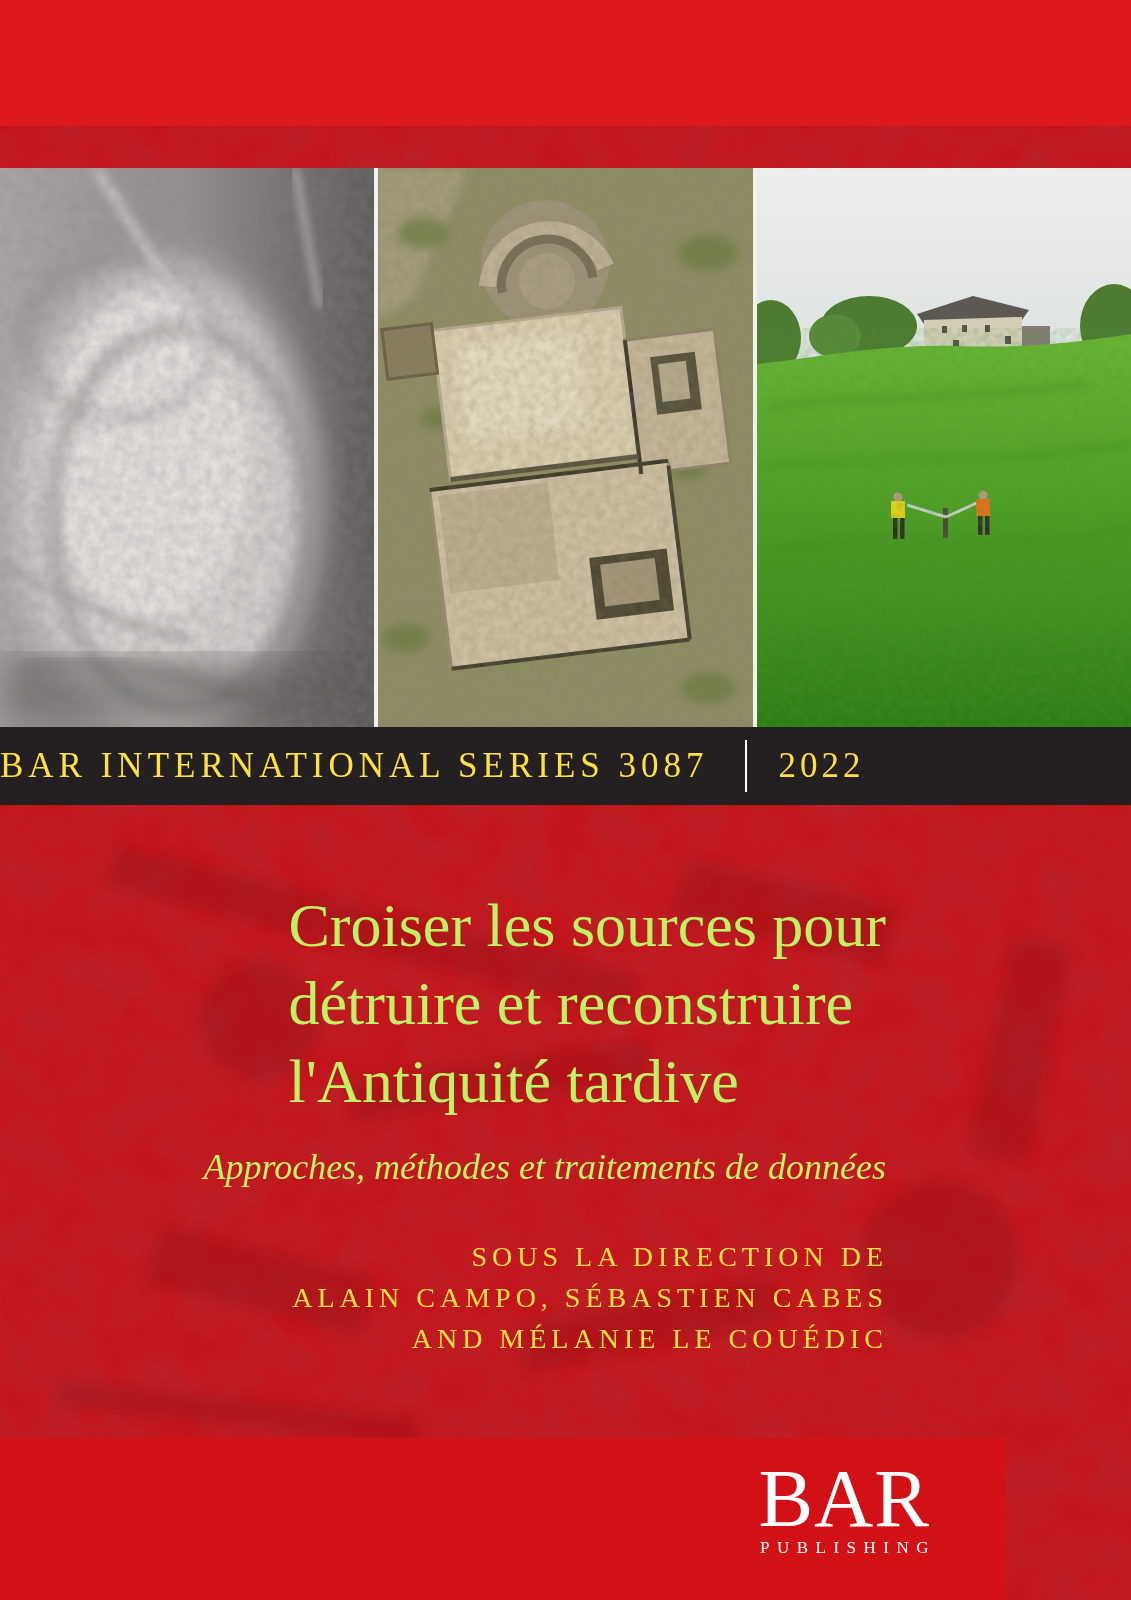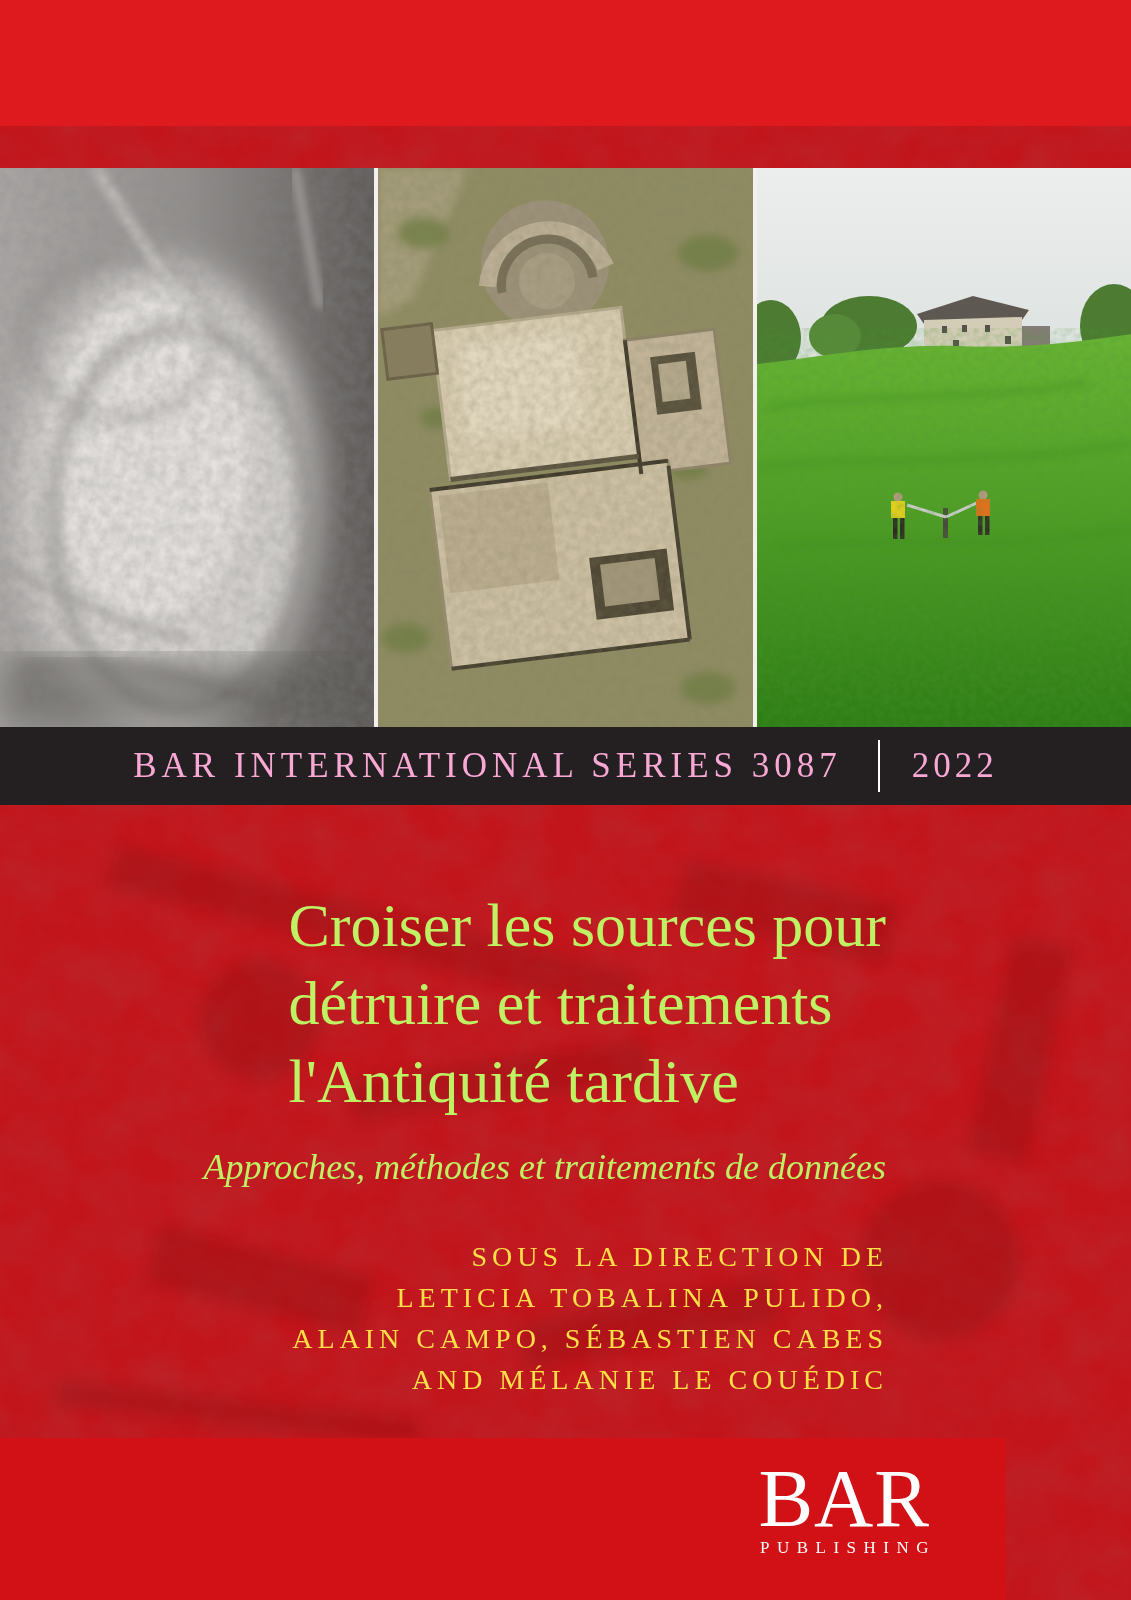--- a/index.html
+++ b/index.html
@@ -25,23 +25,23 @@
     display: flex; gap: 4px;
     background: #f3f0ef;
   }
   .photo { flex: 1 1 0; height: 559px; overflow: hidden; }
   .photo svg { display: block; }
 
   .series-bar {
     position: absolute; left: 0; top: 727px;
     width: 1131px; height: 78px;
     background: #242021;
-    display: flex; align-items: center; justify-content: center;
+    display: flex; align-items: center; justify-content: flex-start;
     box-sizing: border-box;
-    color: #f9a8d4;
+    color: #fde047;
   }
   .series-label { font-size: 35px; letter-spacing: 5px; white-space: nowrap; }
   .series-divider { width: 2px; height: 52px; background: #ffffff; margin: 0 32px 0 36px; }
   .year-label { font-size: 35px; letter-spacing: 4px; }
 
   .title-block {
     position: absolute; top: 886px; right: 245px;
     text-align: left; color: #bef264;
   }
   .title-line { font-size: 62px; line-height: 78px; white-space: nowrap; }
@@ -262,29 +262,28 @@
   </div>
 
   <div class="series-bar">
     <span class="series-label">BAR INTERNATIONAL SERIES 3087</span>
     <span class="series-divider"></span>
     <span class="year-label">2022</span>
   </div>
 
   <div class="title-block">
     <div class="title-line">Croiser les sources pour</div>
-    <div class="title-line">détruire et traitements</div>
+    <div class="title-line">détruire et reconstruire</div>
     <div class="title-line">l'Antiquité tardive</div>
   </div>
 
   <div class="subtitle">Approches, méthodes et traitements de données</div>
 
   <div class="editors">
     <div class="editor-line">SOUS LA DIRECTION DE</div>
-    <div class="editor-line">LETICIA TOBALINA PULIDO,</div>
     <div class="editor-line">ALAIN CAMPO, SÉBASTIEN CABES</div>
     <div class="editor-line">AND MÉLANIE LE COUÉDIC</div>
   </div>
 
   <div class="bottom-strip">
     <div class="publisher-logo">
       <div class="publisher-name">BAR</div>
       <div class="publisher-tagline">PUBLISHING</div>
     </div>
   </div>

